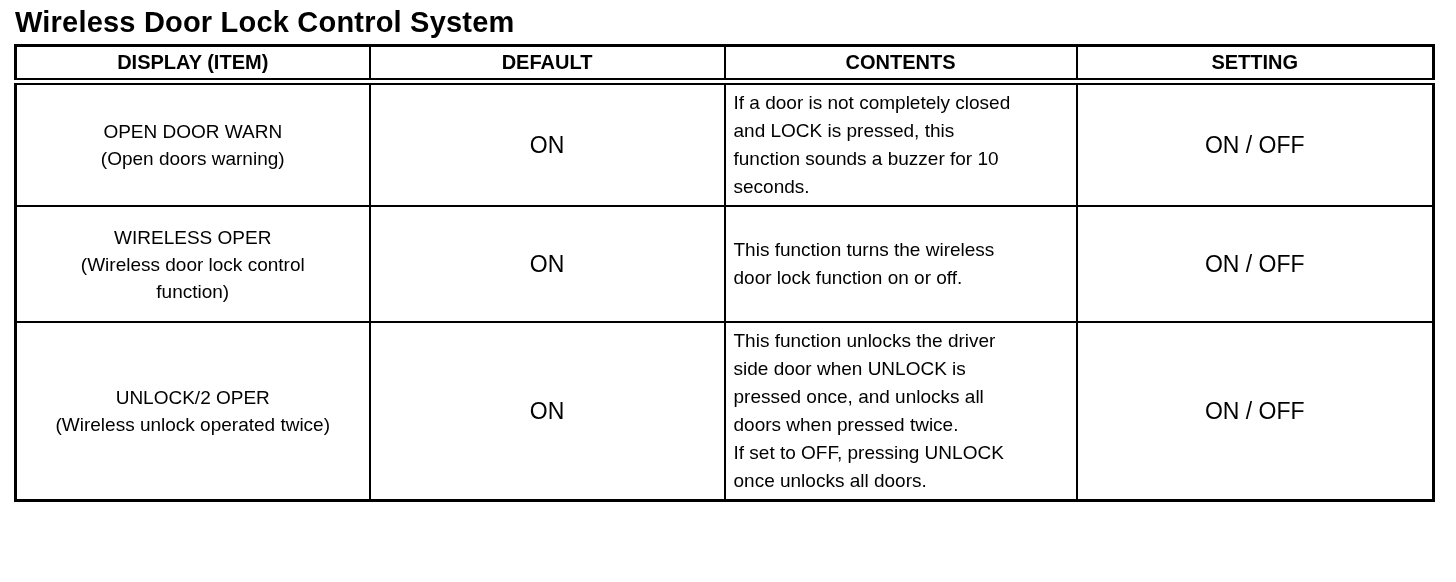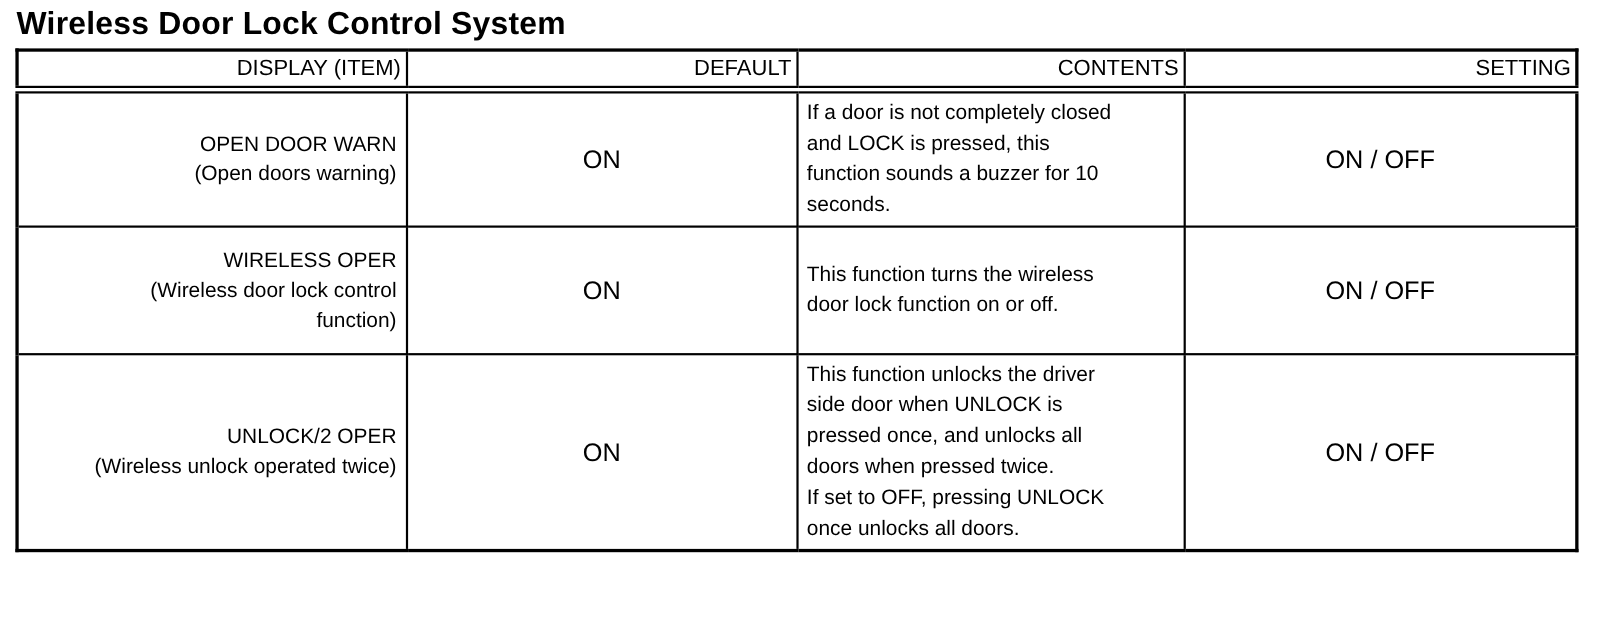--- a/index.html
+++ b/index.html
@@ -38,27 +38,27 @@
     border: 3px solid #000000;
   }
   table.settings-table tr > *:first-child { border-left: 3px solid #000000; }
   table.settings-table tr > *:last-child  { border-right: 3px solid #000000; }
   table.settings-table thead th { border-top: 3px solid #000000; }
   table.settings-table tbody tr:last-child td { border-bottom: 3px solid #000000; }
   
   table.settings-table thead th {
     border-bottom: 7px double #000000;
     font-size: 20px;
-    font-weight: normal;
-    text-align: right;
+    font-weight: bold;
+    text-align: center;
     height: 36px;
     padding: 2px 4px;
   }
   td.cell-display {
-    text-align: right;
+    text-align: center;
     font-size: 19px;
     line-height: 27px;
   }
   td.cell-display .display-sub {
     white-space: pre-line;
   }
   td.cell-default,
   td.cell-setting {
     text-align: center;
     font-size: 23px;

